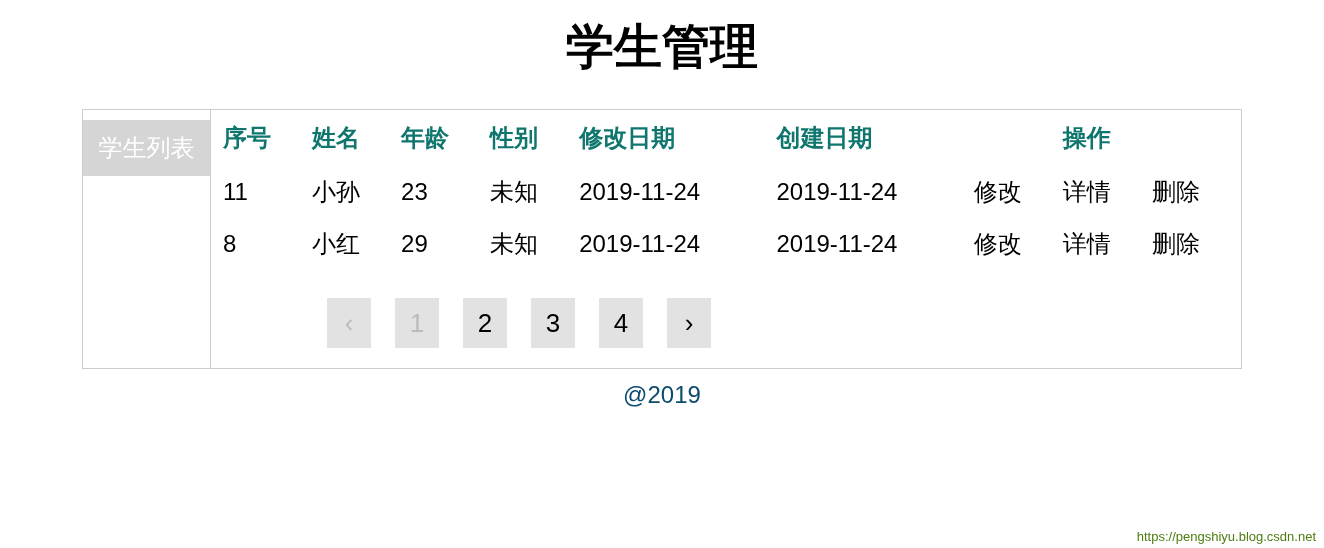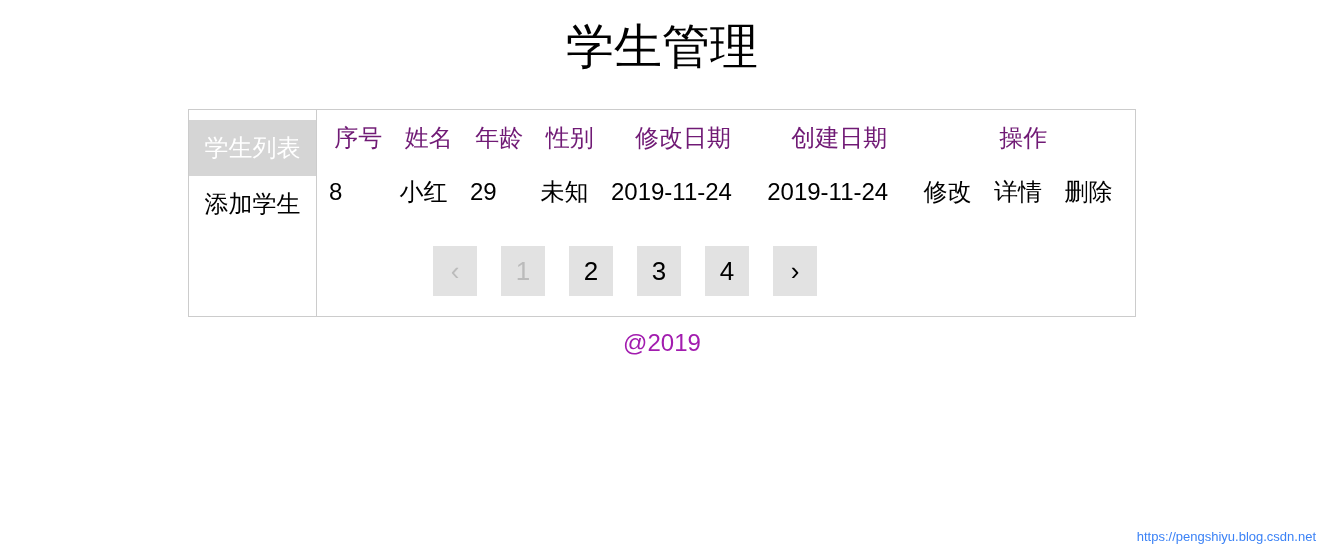--- a/index.html
+++ b/index.html
@@ -10,27 +10,27 @@
     body {
       font-family: -apple-system, BlinkMacSystemFont, "Helvetica Neue", Arial, sans-serif;
       background: #fff;
       width: 1324px;
       height: 548px;
       position: relative;
     }
     .page-title {
       text-align: center;
       font-size: 48px;
-      font-weight: normal;
+      font-weight: bold;
       padding: 15px 0 30px 0;
       color: #000;
     }
     .container {
       margin: 0 auto;
-      width: 948px;
+      width: 1160px;
       border: 1px solid #ccc;
       display: flex;
       align-items: stretch;
     }
     .sidebar {
       width: 128px;
       border-right: 1px solid #ccc;
       padding: 10px 0;
     }
     .sidebar-item {
@@ -47,24 +47,24 @@
     .main {
       flex: 1;
       padding: 0 6px 20px 6px;
     }
     .data-table {
       width: 100%;
       border-collapse: collapse;
       font-size: 24px;
     }
     .data-table th {
-      text-align: center;
-      font-weight: normal;
+      text-align: left;
+      font-weight: bold;
       padding: 12px 6px;
-      color: #701a75;
+      color: #0f766e;
       white-space: nowrap;
     }
     .data-table td {
       padding: 10px 6px;
       color: #000;
       white-space: nowrap;
     }
     .action-link {
       cursor: pointer;
       color: #000;
@@ -87,57 +87,67 @@
       color: #000;
     }
     .page-btn.disabled {
       color: #bbb;
       cursor: default;
     }
     .footer {
       text-align: center;
       font-size: 24px;
       padding: 12px 0;
-      color: #a21caf;
+      color: #0c4a6e;
     }
     .watermark {
       position: absolute;
       right: 8px;
       bottom: 4px;
       font-size: 13px;
-      color: #3b82f6;
+      color: #4d7c0f;
     }
   </style>
 </head>
 <body>
 
 <h1 class="page-title">学生管理</h1>
 
 <div class="container">
   <div class="sidebar">
     <div class="sidebar-item active">学生列表</div>
-    <div class="sidebar-item">添加学生</div>
   </div>
 
   <div class="main">
     <table class="data-table">
       <thead>
         <tr>
           <th>序号</th>
           <th>姓名</th>
           <th>年龄</th>
           <th>性别</th>
           <th>修改日期</th>
           <th>创建日期</th>
           <th></th>
           <th>操作</th>
           <th></th>
         </tr>
       </thead>
       <tbody id="table-body">
+          <tr>
+            <td>11</td>
+            <td>小孙</td>
+            <td>23</td>
+            <td>未知</td>
+            <td>2019-11-24</td>
+            <td>2019-11-24</td>
+            <td><span class="action-link">修改</span></td>
+            <td><span class="action-link">详情</span></td>
+            <td><span class="action-link">删除</span></td>
+          </tr>
           <tr>
             <td>8</td>
             <td>小红</td>
             <td>29</td>
             <td>未知</td>
             <td>2019-11-24</td>
             <td>2019-11-24</td>
             <td><span class="action-link">修改</span></td>
             <td><span class="action-link">详情</span></td>
             <td><span class="action-link">删除</span></td>

